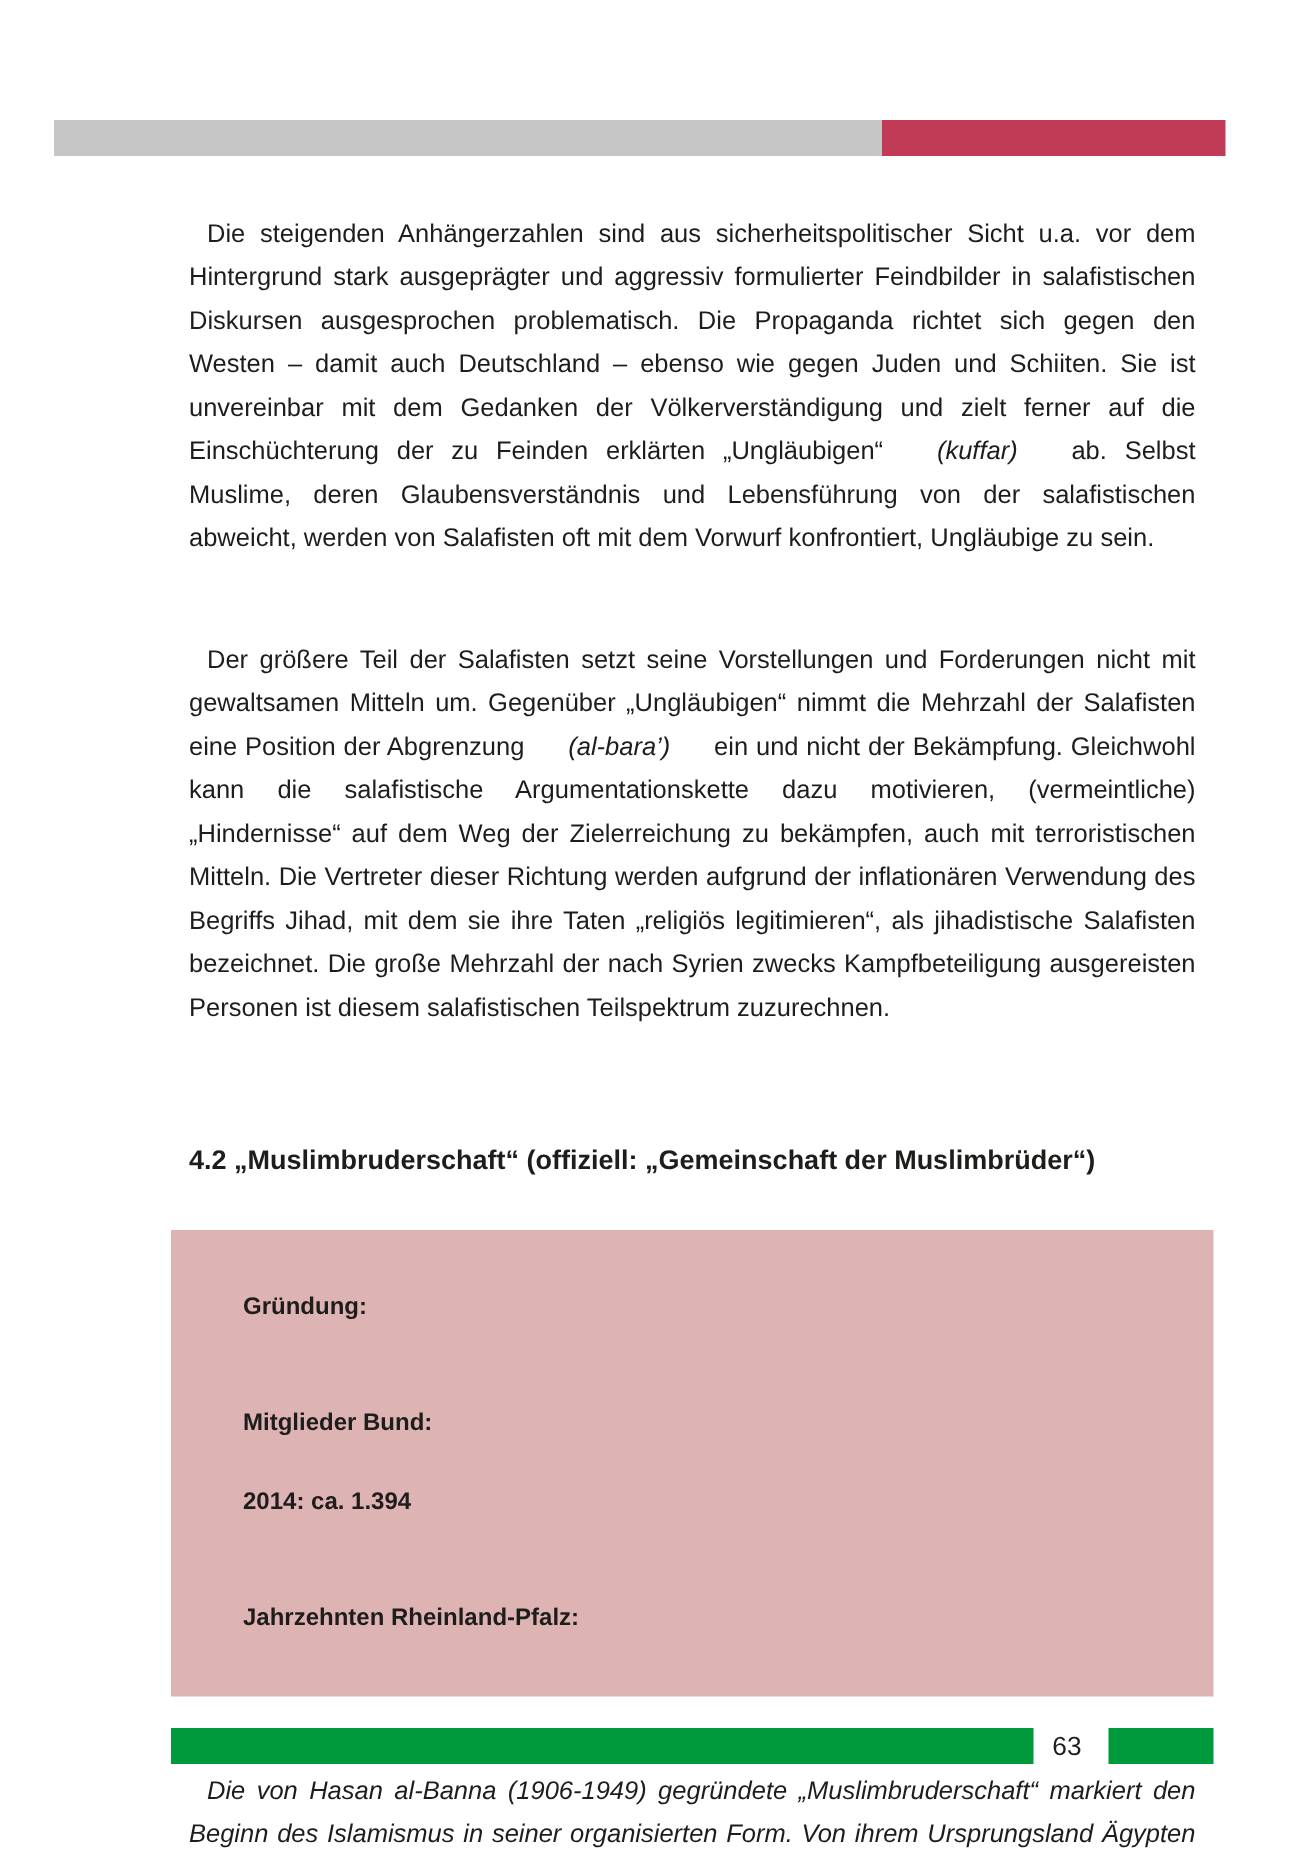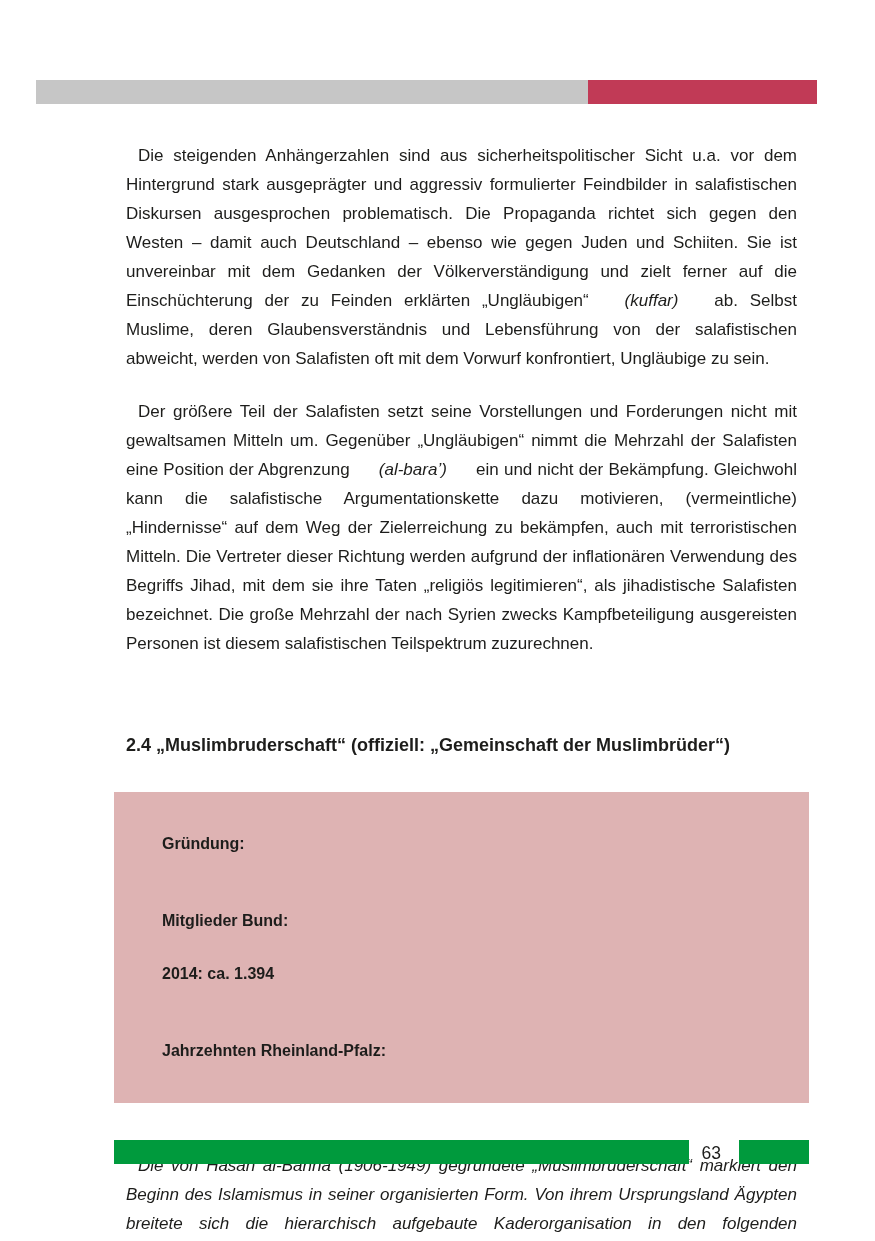--- a/index.html
+++ b/index.html
@@ -17,36 +17,36 @@
     color:var(--text);overflow:hidden;
   }
   .top-rule{position:absolute;top:44px;left:0;right:70px;height:10px;display:flex;}
   .top-rule .seg-gray{flex:1;height:100%;background:var(--bar-gray);}
   .top-rule .seg-red{width:229px;height:100%;background:var(--accent-red);}
   .content{position:absolute;top:93px;left:78px;width:719px;}
   p.body{
     font-size:17px;line-height:29px;text-align:justify;color:var(--text);
     hyphens:auto;-webkit-hyphens:auto;
   }
-  p.body + p.body{}
+  p.body + p.body{margin-top:28px;}
   em{font-style:italic;}
   .heading{
     margin-top:50px;font-size:18px;font-weight:700;line-height:26px;color:var(--text);
   }
   .infobox{
     margin-top:22px;background:var(--infobox-bg);
     padding:13px 24px 14px 24px;width:100%;
   }
   .infobox-row{display:flex;font-size:16px;font-weight:700;line-height:29px;color:var(--text);flex-direction:column;}
   .infobox-label{width:268px;flex-shrink:0;}
   .infobox-value{flex:1;}
   .para-after-box{margin-top:36px;font-style:italic;}
   .footer{
     position:absolute;left:78px;right:78px;top:1128px;height:22px;
-    display:flex;align-items:flex-end;
+    display:flex;align-items:center;
   }
   .footer .rule-left{flex:1;height:5px;background:var(--footer-green);}
   .footer .page-number{font-size:17.5px;line-height:22px;padding:0 18px 0 13px;color:var(--text);}
   .footer .rule-right{width:70px;height:5px;background:var(--footer-green);}
 </style>
 </head>
 <body>
 
 <div class="page">
 
@@ -54,21 +54,21 @@
     <div class="seg-gray"></div>
     <div class="seg-red"></div>
   </div>
 
   <div class="content">
 
     <p class="body"><span>Die steigenden Anhängerzahlen sind aus sicherheitspolitischer Sicht u.a. vor dem Hintergrund stark ausgeprägter und aggressiv formulierter Feindbilder in salafistischen Diskursen ausgesprochen problematisch. Die Propaganda richtet sich gegen den Westen – damit auch Deutschland – ebenso wie gegen Juden und Schiiten. Sie ist unvereinbar mit dem Gedanken der Völkerverständigung und zielt ferner auf die Einschüchterung der zu Feinden erklärten „Ungläubigen“ </span><em>(kuffar)</em><span> ab. Selbst Muslime, deren Glaubensverständnis und Lebensführung von der salafistischen abweicht, werden von Salafisten oft mit dem Vorwurf konfrontiert, Ungläubige zu sein.</span></p>
 
     <p class="body"><span>Der größere Teil der Salafisten setzt seine Vorstellungen und Forderungen nicht mit gewaltsamen Mitteln um. Gegenüber „Ungläubigen“ nimmt die Mehrzahl der Salafisten eine Position der Abgrenzung </span><em>(al-bara’)</em><span> ein und nicht der Bekämpfung. Gleichwohl kann die salafistische Argumentationskette dazu motivieren, (vermeintliche) „Hindernisse“ auf dem Weg der Zielerreichung zu bekämpfen, auch mit terroristischen Mitteln. Die Vertreter dieser Richtung werden aufgrund der inflationären Verwendung des Begriffs Jihad, mit dem sie ihre Taten „religiös legitimieren“, als jihadistische Salafisten bezeichnet. Die große Mehrzahl der nach Syrien zwecks Kampfbeteiligung ausgereisten Personen ist diesem salafistischen Teilspektrum zuzurechnen.</span></p>
 
-    <h2 class="heading">2.4 „Muslimbruderschaft“ (offiziell: „Gemeinschaft der Muslimbrüder“)</h2>
+    <h2 class="heading">4.2 „Muslimbruderschaft“ (offiziell: „Gemeinschaft der Muslimbrüder“)</h2>
 
     <div class="infobox">
       <div class="infobox-row">
         <span class="infobox-label">Gründung:</span>
       </div>
       <div class="infobox-row">
         <span class="infobox-label">Mitglieder Bund:</span>
         <span class="infobox-value">2014: ca. 1.394</span>
       </div>
       <div class="infobox-row">

